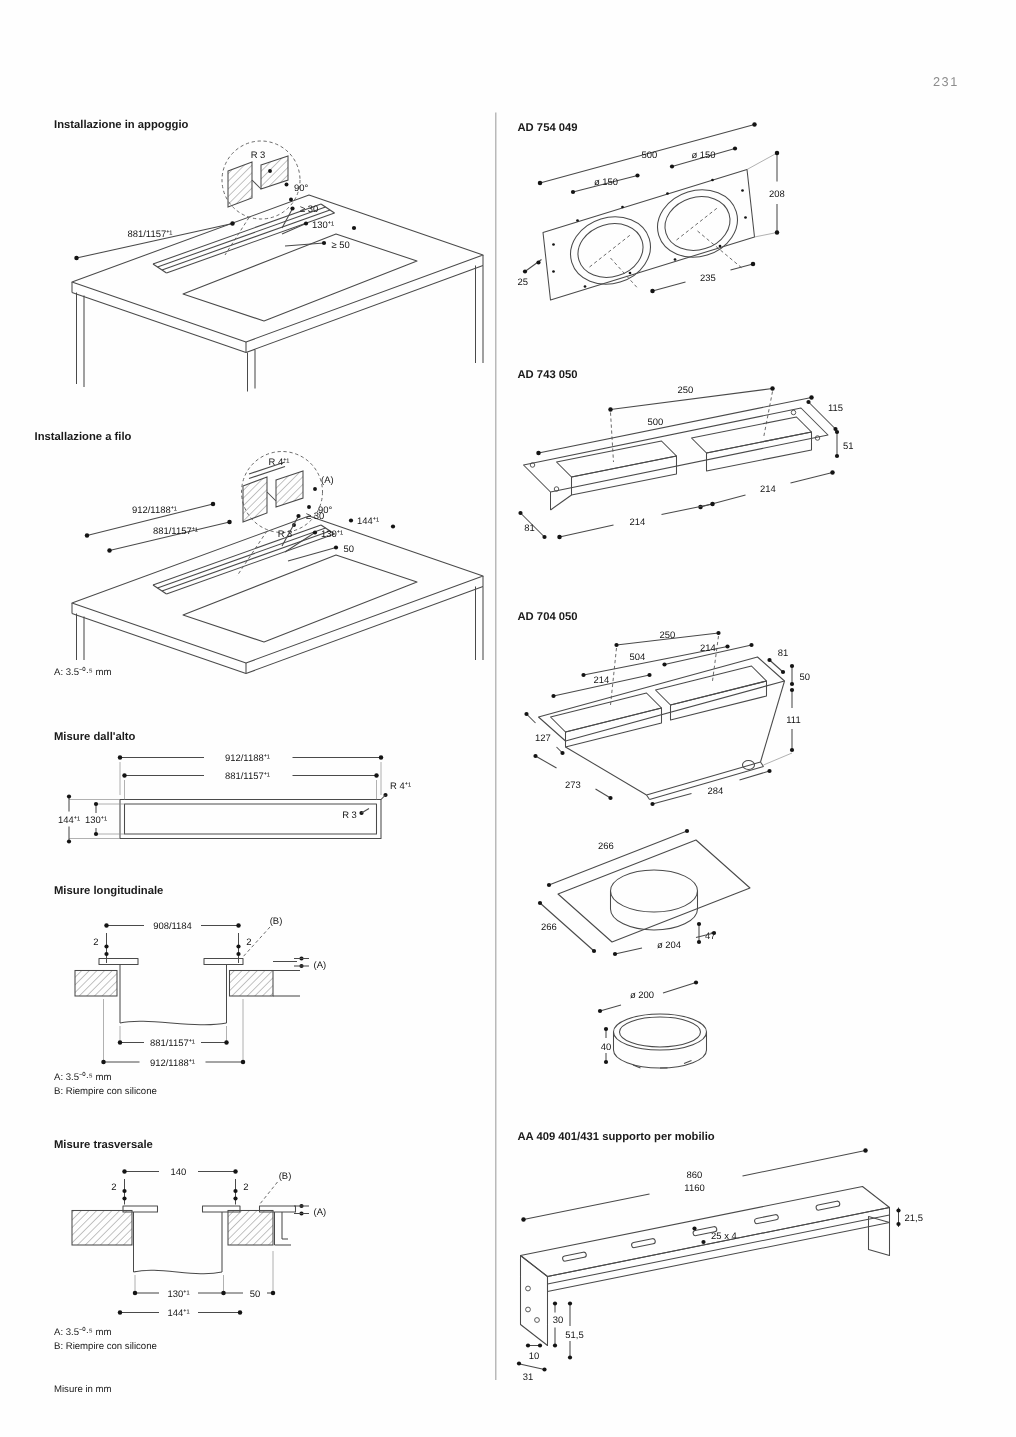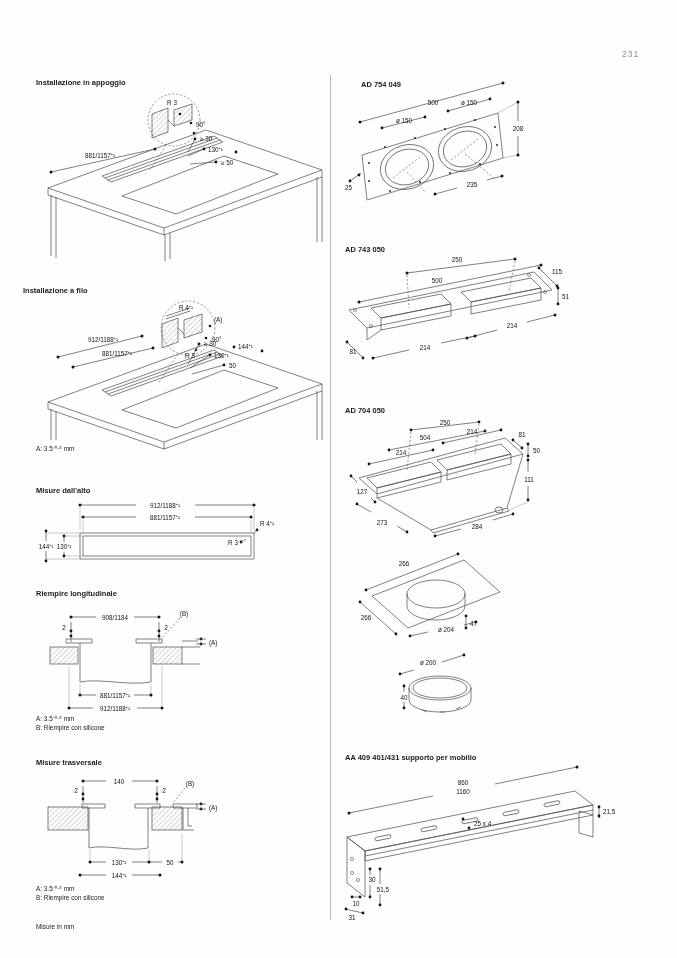--- a/index.html
+++ b/index.html
@@ -188,21 +188,21 @@
     <text x="26" y="50.5">130⁺¹</text>
     <text class="ts" x="222" y="28">R 4⁺¹</text>
     <circle class="dot" cx="219" cy="32" r="1.4"></circle>
       <line class="ln" x1="216" y1="35" x2="219" y2="32"></line>
     <text x="195" y="47">R 3</text>
     <circle class="dot" cx="203" cy="44" r="1.4"></circle>
       <line class="ln" x1="208" y1="41" x2="203" y2="44"></line>
   </g>
 </svg>
 
-<div class="abs title" style="left:36px;top:589px;">Riempire longitudinale</div>
+<div class="abs title" style="left:36px;top:589px;">Misure longitudinale</div>
 <svg class="abs" style="left:38px;top:602px;" width="292" height="112" viewBox="0 0 292 112">
   <g>
     <rect class="hat" x="12" y="45" width="28" height="17"></rect>
     <rect class="hat" x="115" y="45" width="29" height="17"></rect>
     <line class="ln" x1="144" y1="45" x2="162" y2="45"></line>
       <line class="ln" x1="144" y1="62" x2="162" y2="62"></line>
     <rect class="ln" x="28" y="37" width="26" height="4"></rect>
     <rect class="ln" x="98" y="37" width="26" height="4"></rect>
     <line class="ln" x1="144" y1="39" x2="160" y2="39"></line>
     <line class="ln" x1="42" y1="41" x2="42" y2="80"></line>
@@ -305,21 +305,21 @@
       <circle class="dot" cx="122" cy="103" r="1.5"></circle>
     <text x="81" y="105.5">144⁺¹</text>
   </g>
 </svg>
 <div class="abs note" style="left:36px;top:884px;">
   <div>A: 3.5⁻⁰·⁵ mm</div>
   <div>B: Riempire con silicone</div>
 </div>
 <div class="abs note" style="left:36px;top:922px;">Misure in mm</div>
 
-<div class="abs title" style="left:361px;top:80px;">AD 754 049</div>
+<div class="abs title" style="left:345px;top:80px;">AD 754 049</div>
 <svg class="abs" style="left:345px;top:80px;" width="315" height="155" viewBox="0 0 315 155">
   <g>
     <polygon class="ln" points="17,75 153,33 158,78 22,120"></polygon>
     <g transform="rotate(-17 62 87)">
         <ellipse class="ln" cx="62" cy="87" rx="27" ry="22"></ellipse>
         <ellipse class="ln" cx="62" cy="87" rx="22" ry="17.5"></ellipse>
       </g>
     <g transform="rotate(-17 120 69)">
         <ellipse class="ln" cx="120" cy="69" rx="27" ry="22"></ellipse>
         <ellipse class="ln" cx="120" cy="69" rx="22" ry="17.5"></ellipse>

